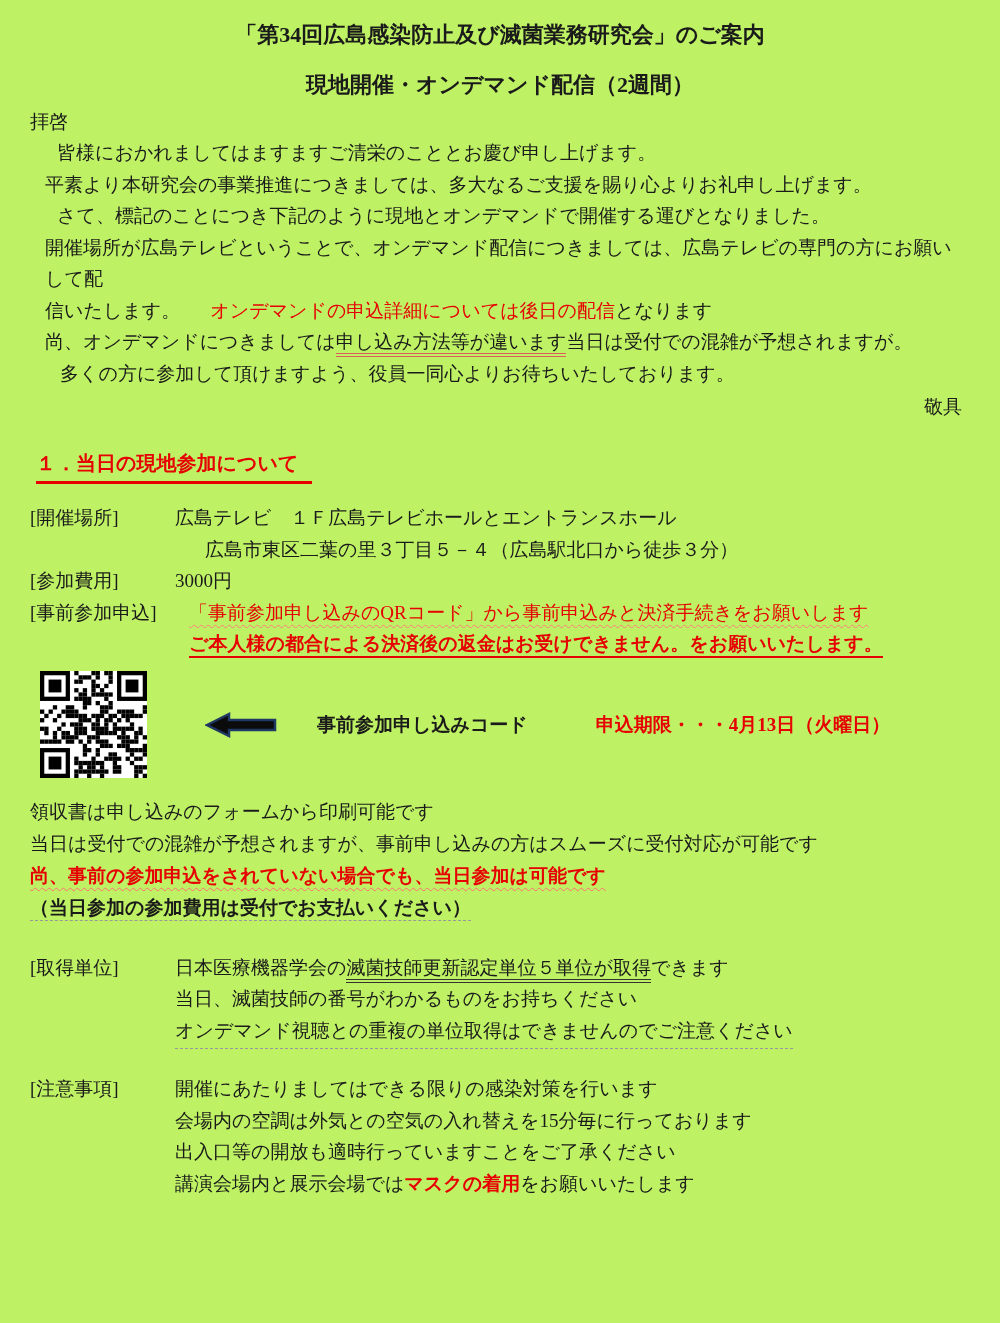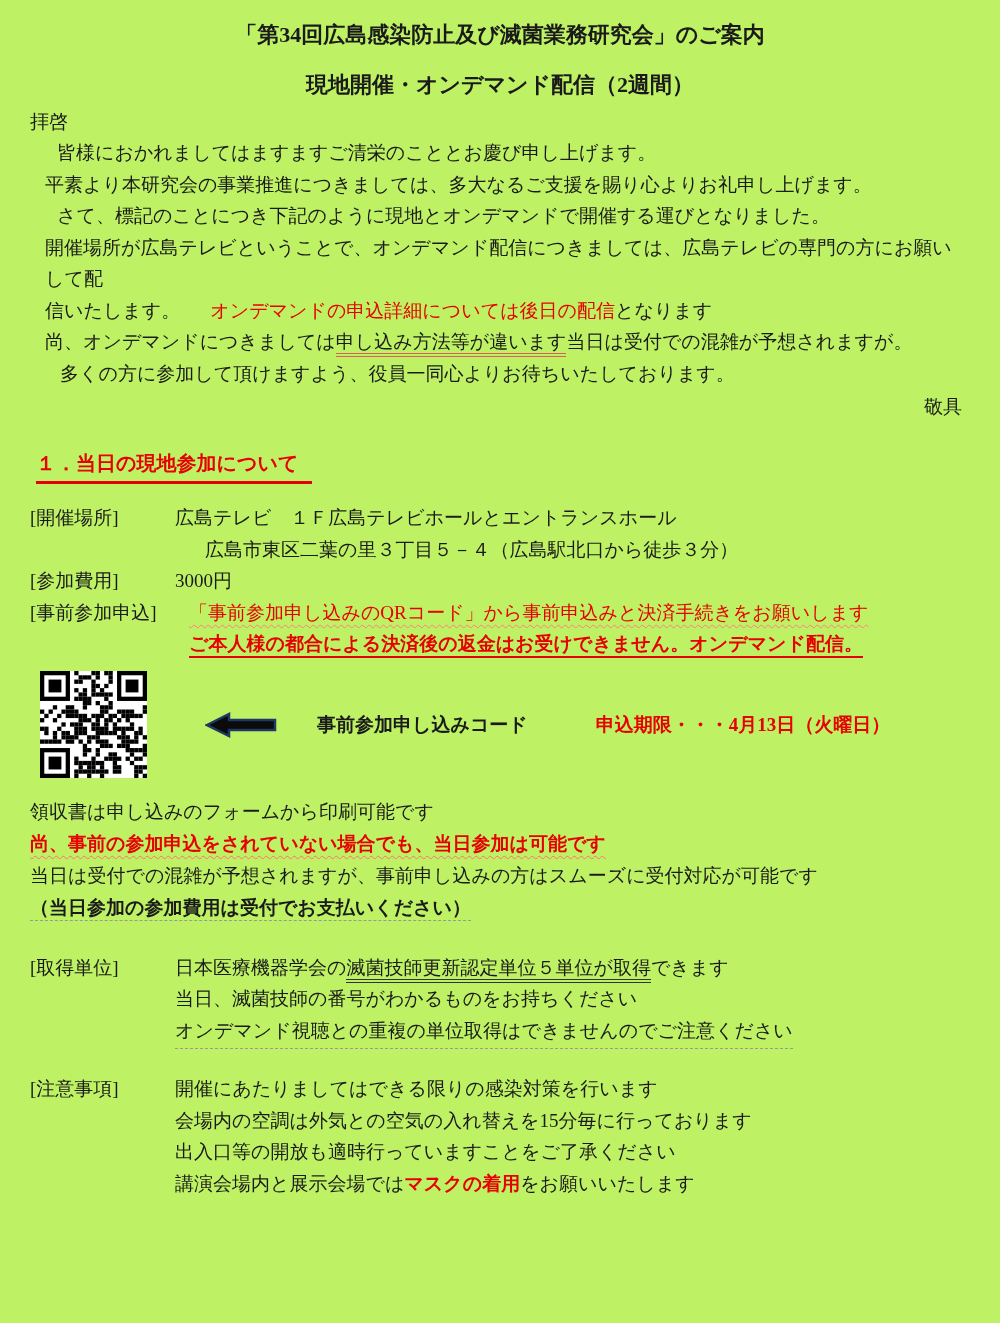--- a/index.html
+++ b/index.html
@@ -122,21 +122,21 @@
 
   <div class="row">
     <span class="lab">[参加費用]</span>
     <span>3000円</span>
   </div>
 
   <div class="row">
     <span class="lab">[事前参加申込]</span>
     <span>
       <div class="prereg-l1">「事前参加申し込みのQRコード」から事前申込みと決済手続きをお願いします</div>
-      <div class="prereg-l2"><span class="ul">ご本人様の都合による決済後の返金はお受けできません。オンデマンド配信。</span></div>
+      <div class="prereg-l2"><span class="ul">ご本人様の都合による決済後の返金はお受けできません。をお願いいたします。</span></div>
     </span>
   </div>
 
   <div class="qr-row">
     <div class="qr-box"><svg width="107" height="107" viewBox="0 0 107 107">
           <rect width="107" height="107" fill="#fff"></rect>
           <rect x="34.24" y="0.00" width="4.28" height="4.28" fill="#000"></rect>
           <rect x="51.36" y="0.00" width="4.28" height="4.28" fill="#000"></rect>
           <rect x="55.64" y="0.00" width="4.28" height="4.28" fill="#000"></rect>
           <rect x="64.20" y="0.00" width="4.28" height="4.28" fill="#000"></rect>
@@ -370,22 +370,22 @@
       <svg width="72" height="28" viewBox="0 0 72 28" aria-hidden="true">
         <polygon points="2,14 24,3 24,9 70,9 70,19 24,19 24,25" fill="#0b0b0b" stroke="#1f3864" stroke-width="2.5" stroke-linejoin="miter"></polygon>
       </svg>
     </div>
     <div class="qr-caption">事前参加申し込みコード</div>
     <div class="qr-deadline">申込期限・・・4月13日（火曜日）</div>
   </div>
 
   <div class="notes">
     <div class="nline">領収書は申し込みのフォームから印刷可能です</div>
+    <div class="nline">当日は受付での混雑が予想されますが、事前申し込みの方はスムーズに受付対応が可能です</div>
     <div class="nline"><span class="n3">尚、事前の参加申込をされていない場合でも、当日参加は可能です</span></div>
-    <div class="nline">当日は受付での混雑が予想されますが、事前申し込みの方はスムーズに受付対応が可能です</div>
     <div class="nline n4"><span class="ul">（当日参加の参加費用は受付でお支払いください）</span></div>
   </div>
 
   <div class="units">
     <div class="row">
       <span class="lab">[取得単位]</span>
       <span><span>日本医療機器学会の</span><span class="dbl-black">滅菌技師更新認定単位５単位が取得</span><span>できます</span></span>
     </div>
     <div class="row">
         <span class="lab"></span>

